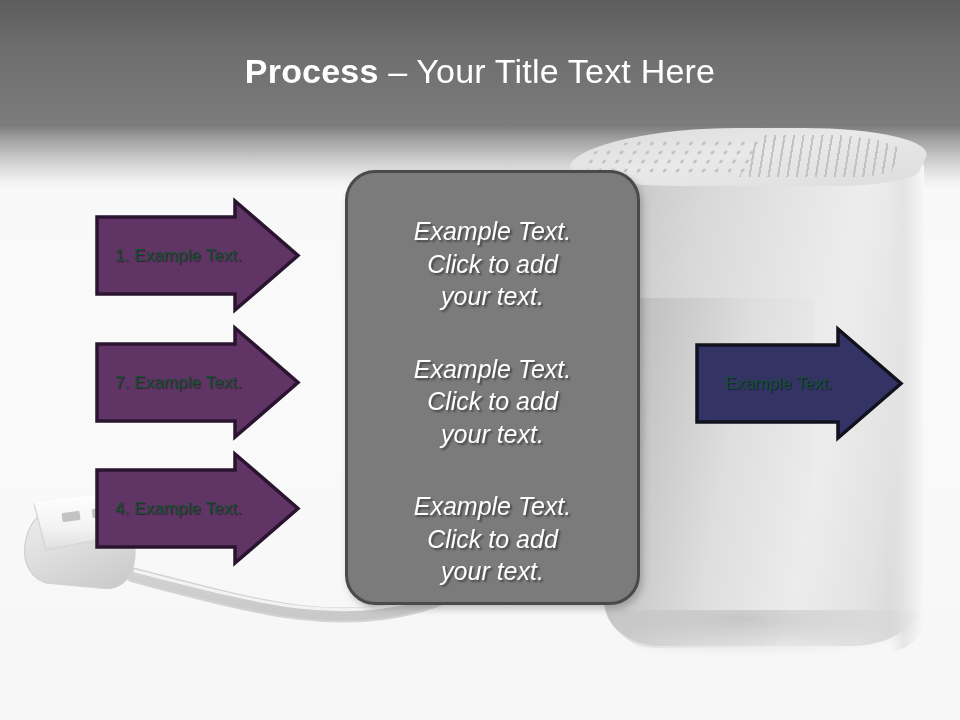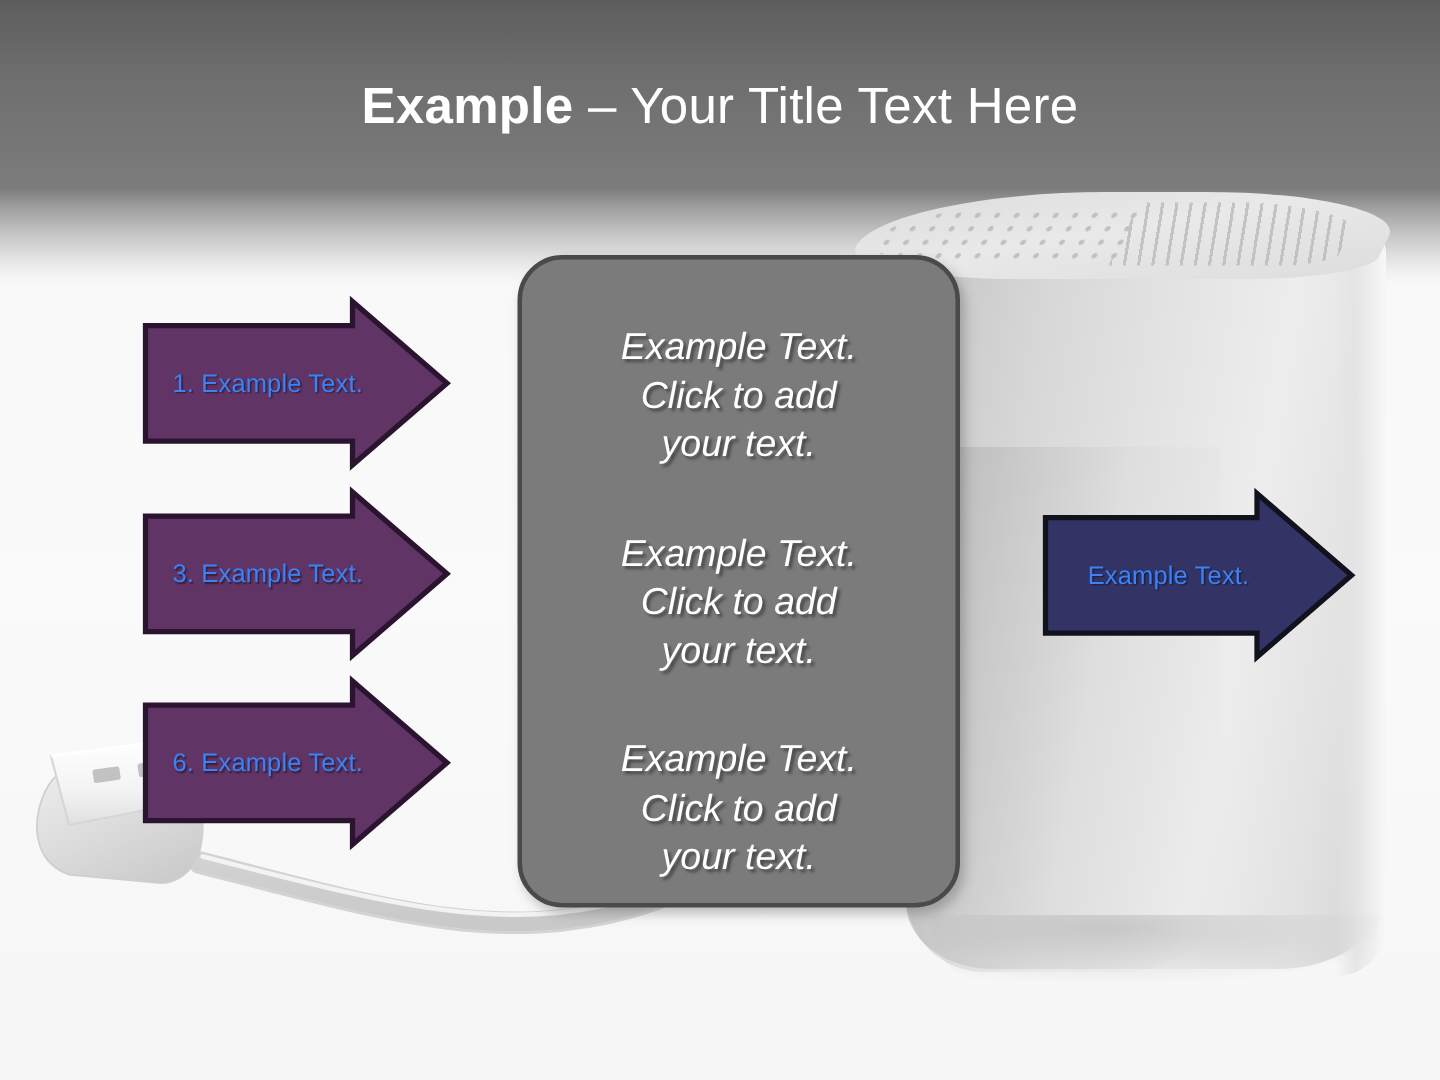--- a/index.html
+++ b/index.html
@@ -155,21 +155,21 @@
     justify-content: center;
   }
   .arrow svg {
     position: absolute;
     left: 0; top: 0;
     overflow: visible;
   }
   .arrow-label {
     position: relative;
     z-index: 2;
-    color: #3b82f6;
+    color: #14532d;
     font-size: 17px;
     letter-spacing: .1px;
     text-shadow: 1px 1px 1px rgba(0,0,0,.45);
     white-space: nowrap;
   }
   .arrow-purple .arrow-label { margin-right: 38px; }
   .arrow-blue .arrow-label { margin-right: 40px; }
 
   
   .center-box {
@@ -288,34 +288,34 @@
     <svg width="205" height="113" viewBox="0 0 205 113">
       <path d="M2 18 L140 18 L140 2 L203 56.5 L140 111 L140 95 L2 95 Z" fill="#603464" stroke="#2a1430" stroke-width="3.5" stroke-linejoin="miter"></path>
     </svg>
     <span class="arrow-label">1. Example Text.</span>
   </div>
 
   <div class="arrow arrow-purple" style="left:95px; top:326px; width:205px; height:113px;">
     <svg width="205" height="113" viewBox="0 0 205 113">
       <path d="M2 18 L140 18 L140 2 L203 56.5 L140 111 L140 95 L2 95 Z" fill="#603464" stroke="#2a1430" stroke-width="3.5" stroke-linejoin="miter"></path>
     </svg>
-    <span class="arrow-label">3. Example Text.</span>
+    <span class="arrow-label">7. Example Text.</span>
   </div>
 
   <div class="arrow arrow-purple" style="left:95px; top:452px; width:205px; height:113px;">
     <svg width="205" height="113" viewBox="0 0 205 113">
       <path d="M2 18 L140 18 L140 2 L203 56.5 L140 111 L140 95 L2 95 Z" fill="#603464" stroke="#2a1430" stroke-width="3.5" stroke-linejoin="miter"></path>
     </svg>
-    <span class="arrow-label">6. Example Text.</span>
+    <span class="arrow-label">4. Example Text.</span>
   </div>
 
   <div class="arrow arrow-blue" style="left:695px; top:327px; width:208px; height:113px;">
     <svg width="208" height="113" viewBox="0 0 208 113">
       <path d="M2 18 L143 18 L143 2 L206 56.5 L143 111 L143 95 L2 95 Z" fill="#333366" stroke="#12121f" stroke-width="3.5" stroke-linejoin="miter"></path>
     </svg>
     <span class="arrow-label">Example Text.</span>
   </div>
 
   <div class="slide-title">
-    <span class="t-bold">Example</span><span class="t-rest"> – Your Title Text Here</span>
+    <span class="t-bold">Process</span><span class="t-rest"> – Your Title Text Here</span>
   </div>
 
 </div>
 
 </body></html>

